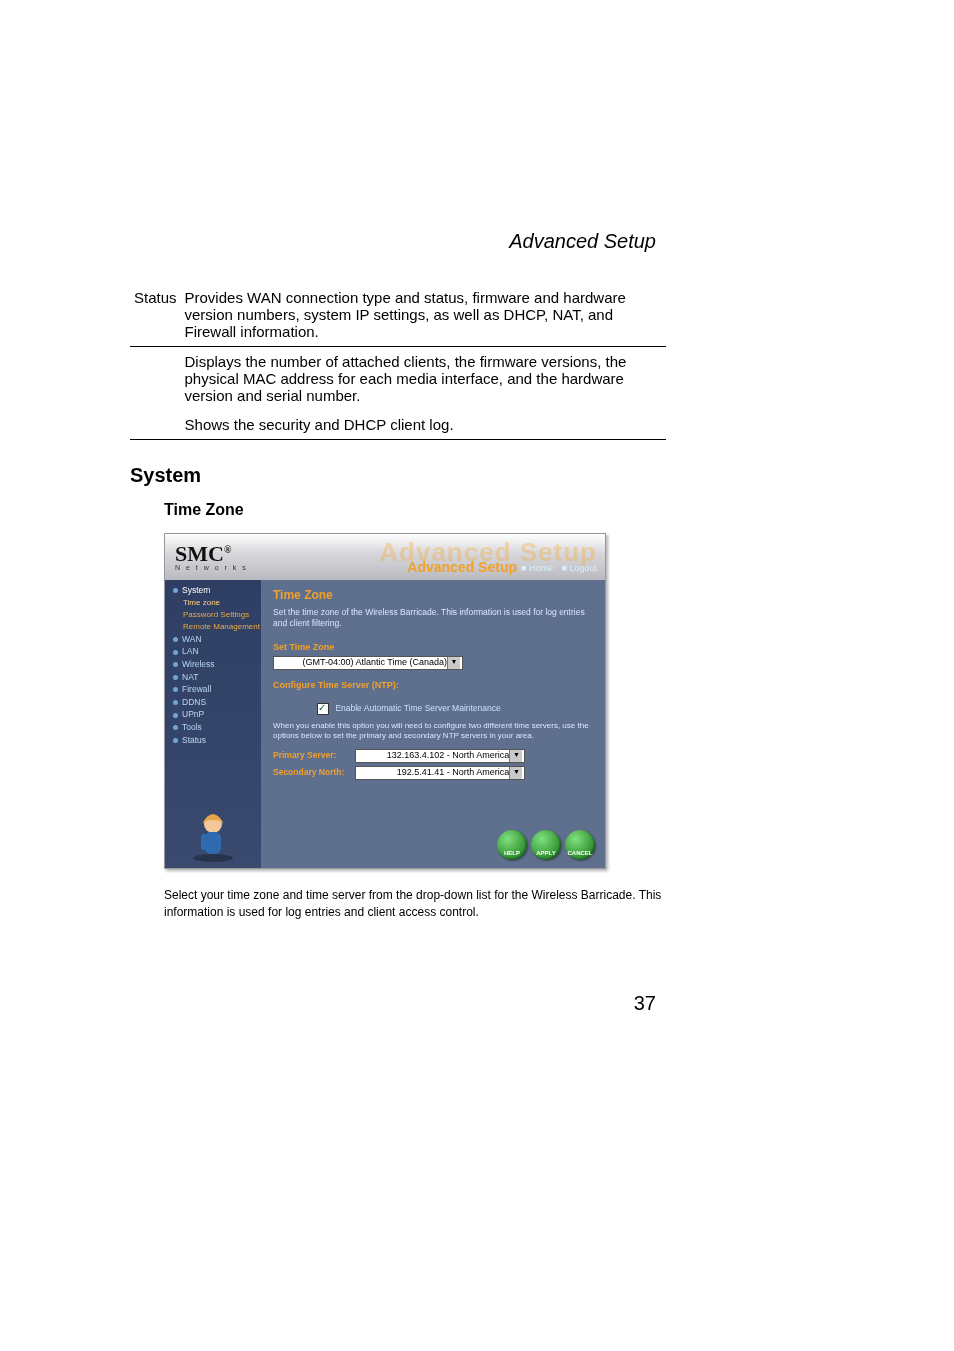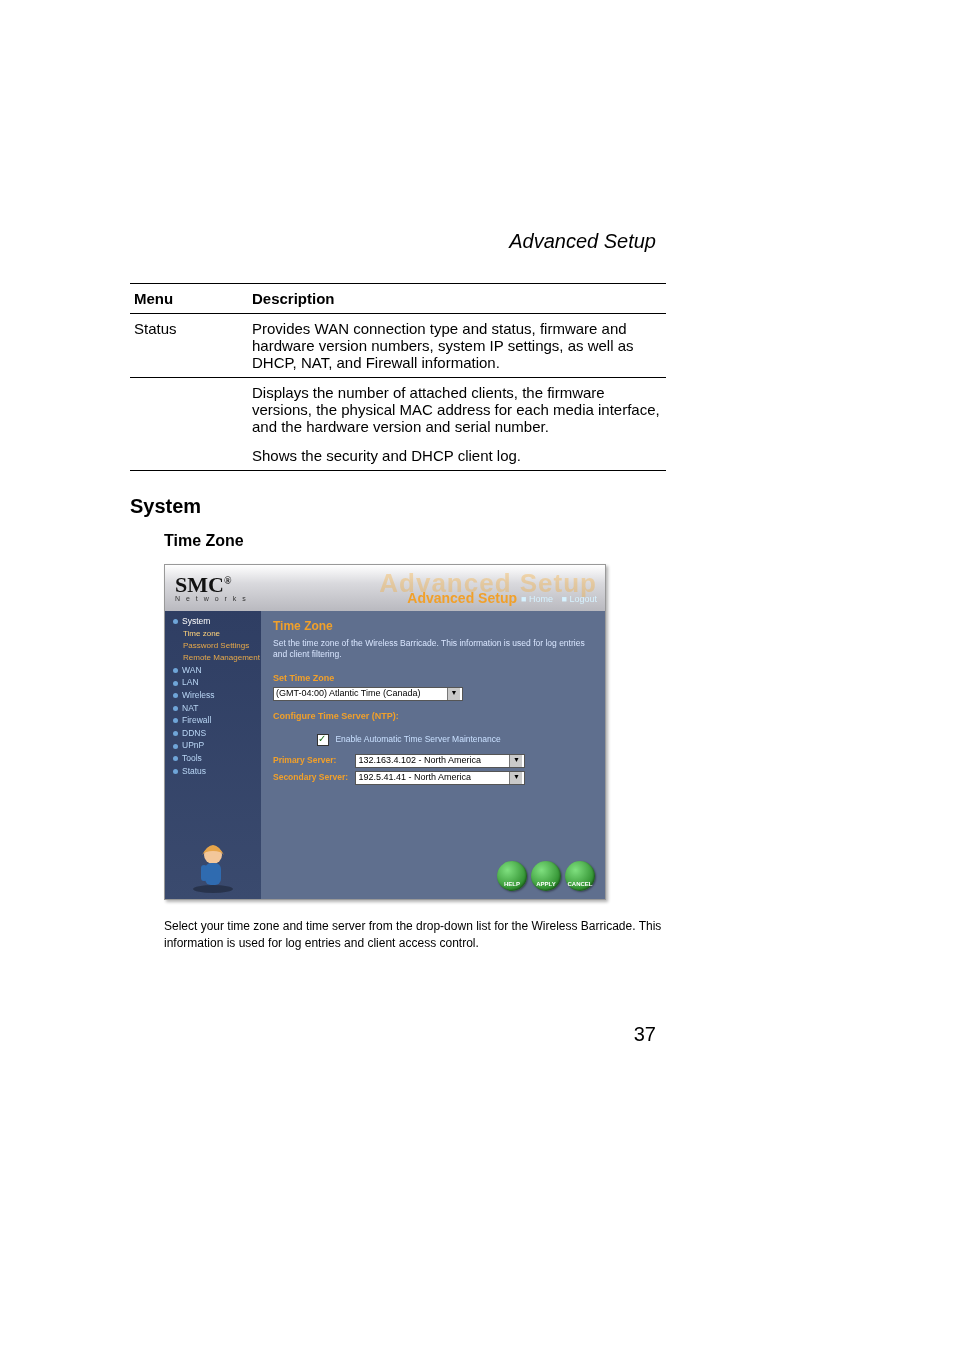--- a/index.html
+++ b/index.html
@@ -142,21 +142,21 @@
     font-size: 12px;
     font-weight: bold;
   }
   .c-note { font-size: 8.5px; color: #d9e6ff; margin-bottom: 14px; }
   .c-label { color: #f1a02a; font-size: 9px; font-weight: bold; margin-bottom: 2px; }
   .c-select {
     background: #fff; color: #000;
     font-size: 9px; padding: 0 2px;
     width: 190px; height: 14px;
     border: 1px solid #555;
-    display: inline-flex; align-items: center; justify-content: space-between;
+    display: inline-flex; align-items: center; justify-content: flex-end;
     box-sizing: border-box;
   }
   .c-select .arr {
     width: 12px; height: 12px; background: #c9c9c9;
     display: inline-flex; align-items: center; justify-content: center;
     font-size: 7px; color: #000; border-left: 1px solid #777;
   }
   .c-gap { height: 10px; }
   .c-check { font-size: 8.5px; color: #c9e0ff; padding-left: 44px; }
   .c-check .box {
@@ -209,24 +209,20 @@
 </style>
 </head>
 <body>
 
 <div class="page">
 
   <div class="page-title-top">Advanced Setup</div>
 
   <table class="desc">
     <tbody>
-        <tr>
-      <th style="width:110px">Menu</th>
-      <th>Description</th>
-    </tr>
     <tr>
       <td>Status</td>
       <td>Provides WAN connection type and status, firmware and hardware version numbers, system IP settings, as well as DHCP, NAT, and Firewall information.</td>
     </tr>
     <tr class="sep">
       <td></td>
       <td>Displays the number of attached clients, the firmware versions, the physical MAC address for each media interface, and the hardware version and serial number.</td>
     </tr>
     <tr class="last">
       <td></td>
@@ -296,30 +292,31 @@
 
         <div class="c-gap"></div>
         <div class="c-label">Configure Time Server (NTP):</div>
 
         <div class="c-gap"></div>
         <div class="c-check">
           <span class="box"></span>
           <span>Enable Automatic Time Server Maintenance</span>
         </div>
 
+        <div class="c-small">When you enable this option you will need to configure two different time servers, use the options below to set the primary and secondary NTP servers in your area.</div>
 
         <div class="srv-row">
           <span class="lbl">Primary Server:</span>
           <span class="c-select" style="width:170px">
             <span>132.163.4.102 - North America</span>
             <span class="arr">▼</span>
           </span>
         </div>
         <div class="srv-row" style="margin-top:3px">
-          <span class="lbl">Secondary Server:</span>
+          <span class="lbl">Secondary North:</span>
           <span class="c-select" style="width:170px">
             <span>192.5.41.41 - North America</span>
             <span class="arr">▼</span>
           </span>
         </div>
 
         <div class="btn-row">
           <div class="round-btn">HELP</div>
           <div class="round-btn">APPLY</div>
           <div class="round-btn">CANCEL</div>

